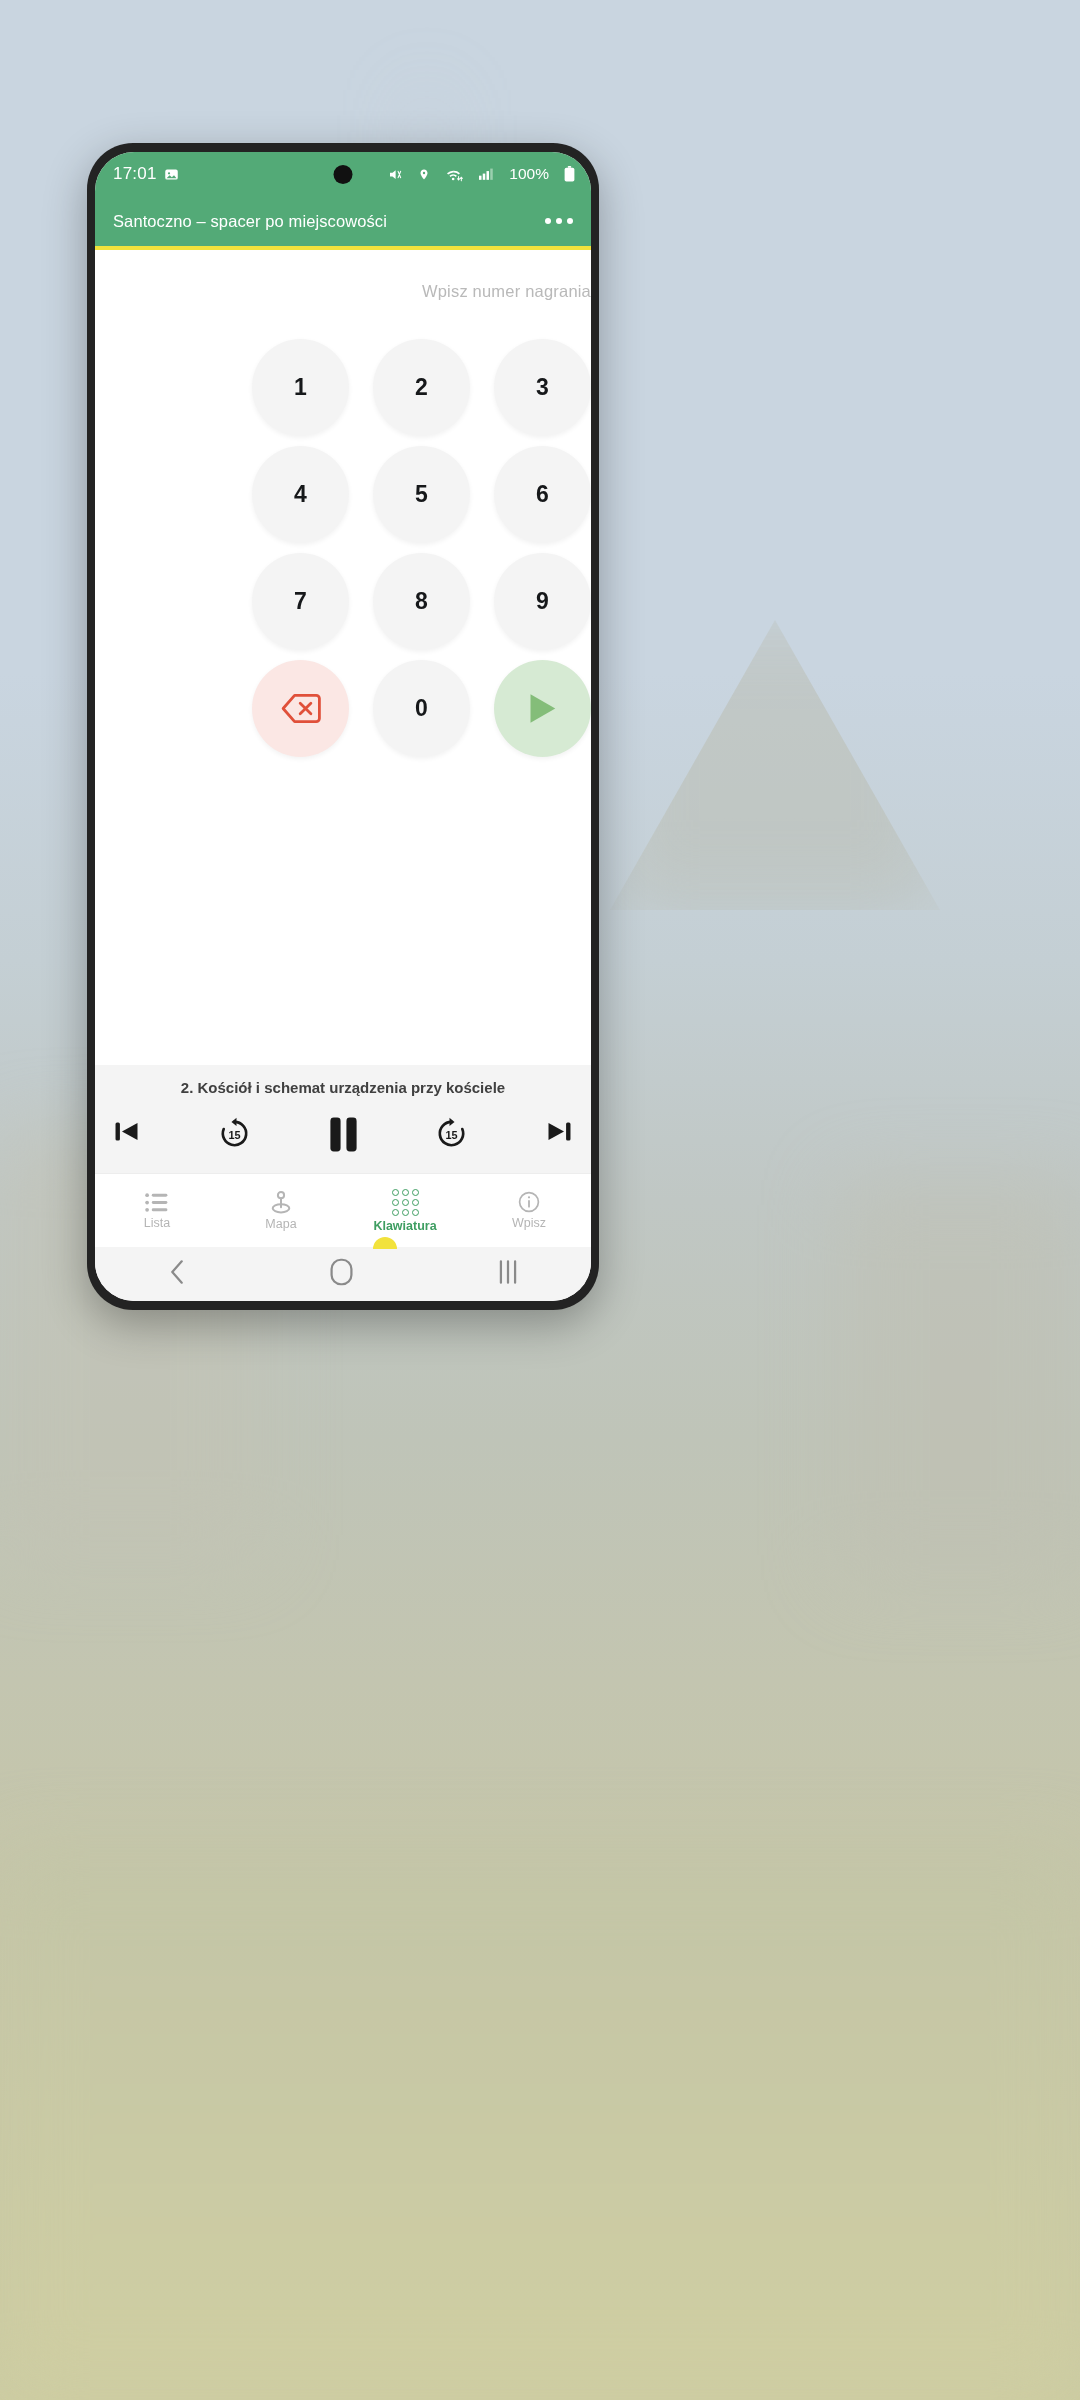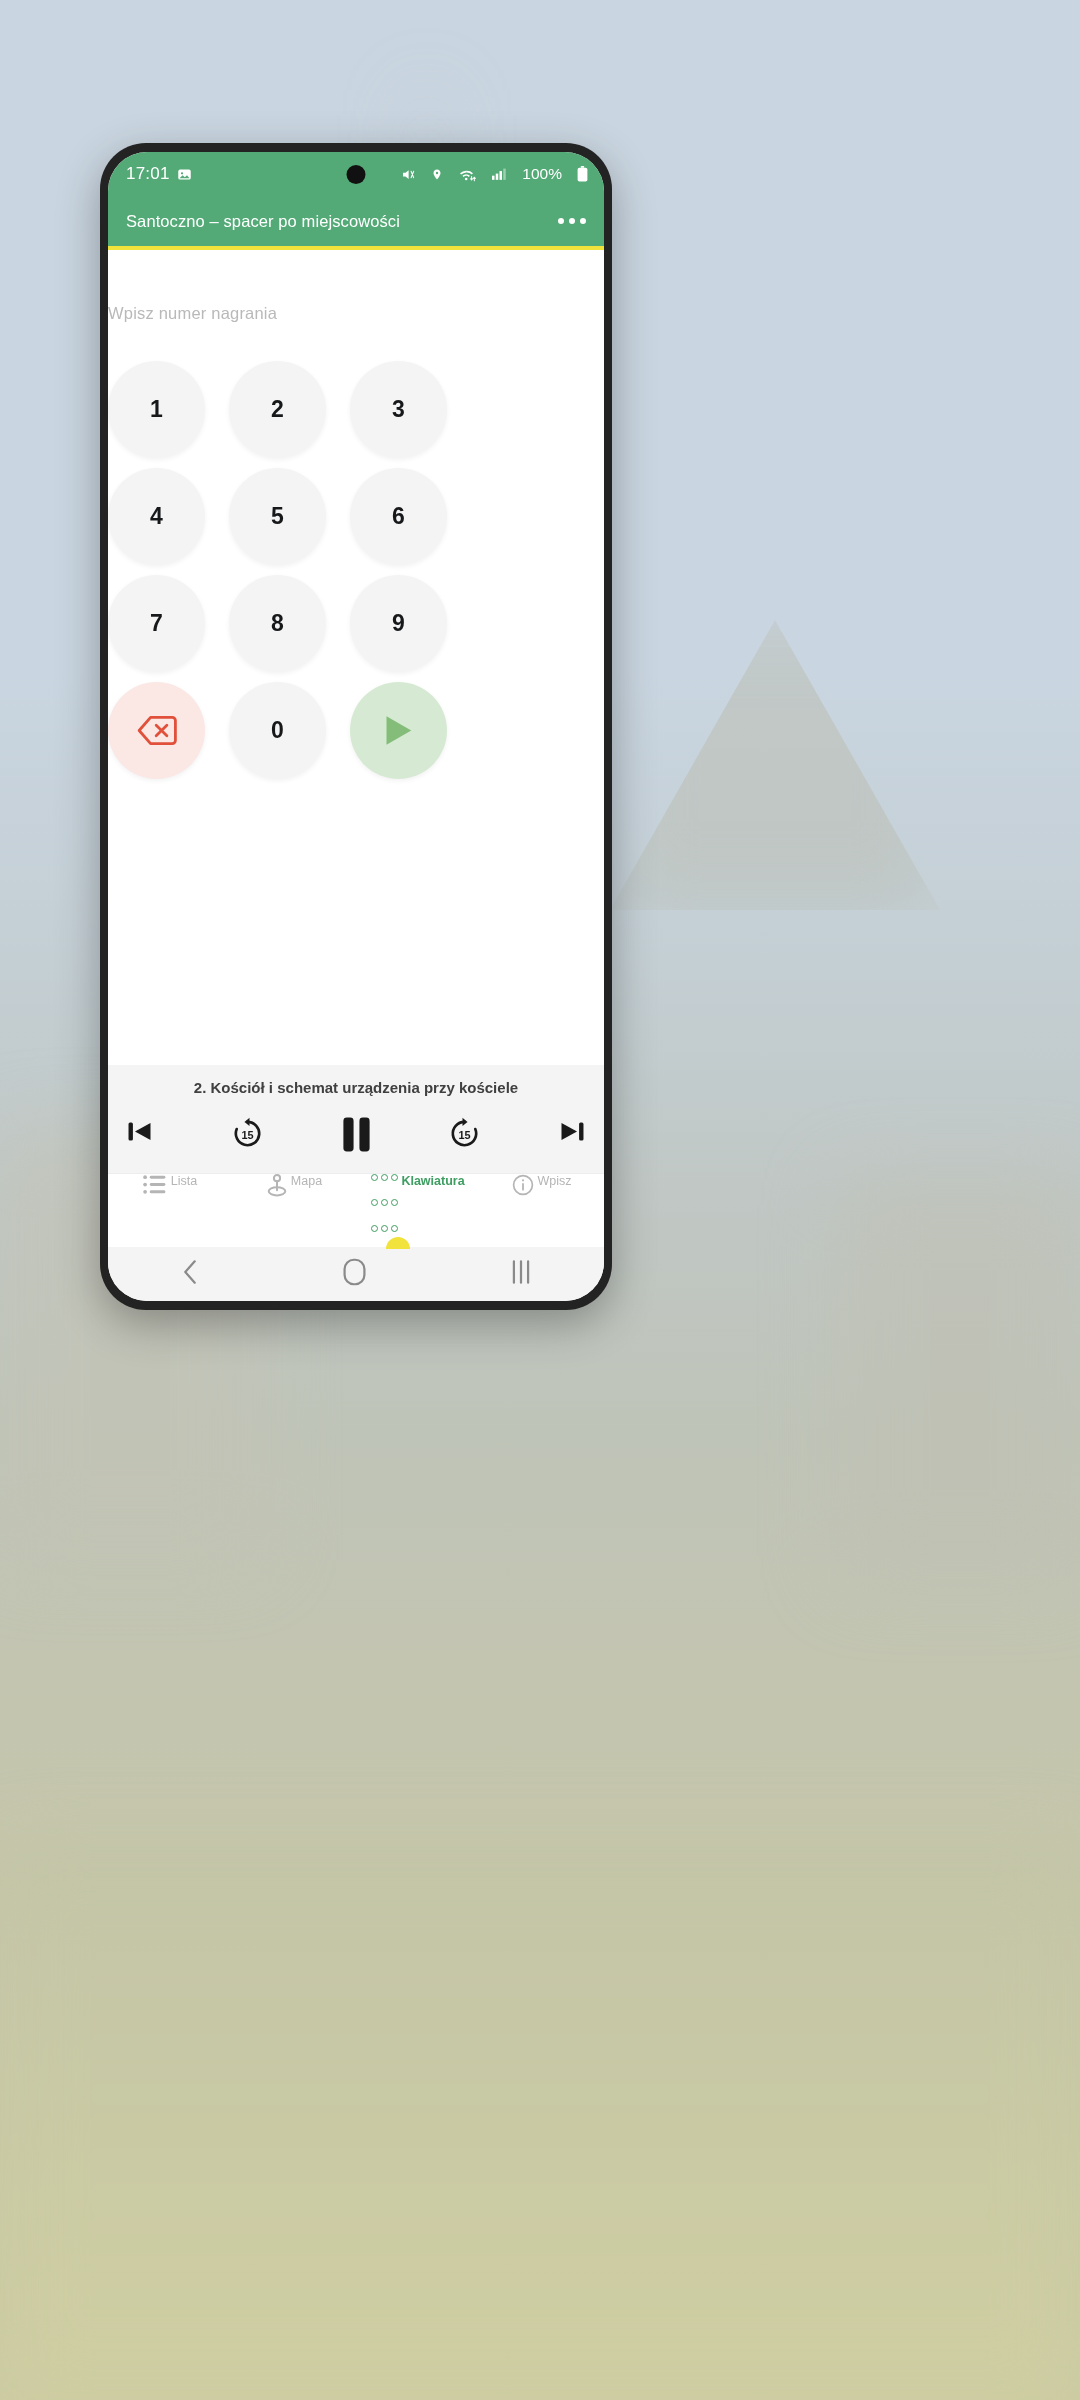--- a/index.html
+++ b/index.html
@@ -21,21 +21,21 @@
   .bg-roof { left: 610px; top: 620px; width: 330px; height: 290px;
     background: #b9bbae; clip-path: polygon(50% 0, 100% 100%, 0 100%); }
   .bg-pole { left: 420px; top: 90px; width: 14px; height: 190px; background: #b7c0c9; }
   .bg-ground { left: 0; top: 1850px; width: 1080px; height: 550px;
     background: linear-gradient(180deg,#c2c5a7,#d2d0a2); opacity: .75; }
   .bg-wall { left: 0; top: 1130px; width: 260px; height: 430px; background: #c4c3b4; }
   .bg-fence { left: 840px; top: 1180px; width: 240px; height: 400px; background: #bfbfb2; }
 
   
   .phone {
-    position: absolute; left: 100px; top: 143px;
+    position: absolute; left: 87px; top: 143px;
     width: 512px; height: 1167px;
     background: #232323;
     border-radius: 46px;
     box-shadow: 0 14px 44px rgba(0,0,0,.30);
     padding: 9px 8px 9px 8px;
   }
   .screen {
     width: 100%; height: 100%;
     background: #fff;
     border-radius: 39px;
@@ -70,22 +70,22 @@
     color: #fff; font-size: 16.5px; font-weight: normal; letter-spacing: .1px;
     white-space: nowrap;
   }
   .kebab { margin-left: auto; display: flex; gap: 5px; }
   .kebab i { width: 6px; height: 6px; border-radius: 50%; background: #fff; display: block; }
   .accentline { height: 4px; background: #f2e23c; flex: none; }
 
   
   .keypad-wrap {
     flex: 1 1 auto; background: #fff;
-    display: flex; flex-direction: column; align-items: flex-start;
-    padding-top: 54px;
+    display: flex; flex-direction: column; align-items: flex-end;
+    padding-top: 32px;
   }
   .hint { color: #b9b9b9; font-size: 16.5px; letter-spacing: .2px; }
   .grid {
     margin-top: 38px;
     display: grid;
     grid-template-columns: repeat(3, 97px);
     gap: 10px 24px;
   }
   .key {
     width: 97px; height: 97px; border-radius: 50%;
@@ -127,22 +127,22 @@
     padding: 20px 16px 14px;
   }
   .tbtn { cursor: pointer; display: flex; align-items: center; justify-content: center; }
 
   
   .bottomnav {
     background: #fff; flex: none; height: 74px;
     display: flex; border-top: 1px solid #ededed; position: relative;
   }
   .nav {
-    flex: 1; display: flex; flex-direction: row;
-    justify-content: center; gap: 3px; cursor: pointer;
+    flex: 1; display: flex; flex-direction: column;
+    align-items: center; justify-content: center; gap: 3px; cursor: pointer;
   }
   .nav span { font-size: 12.5px; color: #b5b5b5; }
   .nav.active span { color: #3f9e62; font-weight: bold; }
   .dotgrid { display: grid; grid-template-columns: repeat(3,7px); gap: 3px; }
   .dotgrid i { width: 7px; height: 7px; border-radius: 50%; border: 1.6px solid #3f9e62; display: block; }
   .tabcue {
     position: absolute; left: 58.5%; bottom: -2px; transform: translateX(-50%);
     width: 24px; height: 12px; background: #f2e23c;
     border-radius: 12px 12px 0 0;
   }

